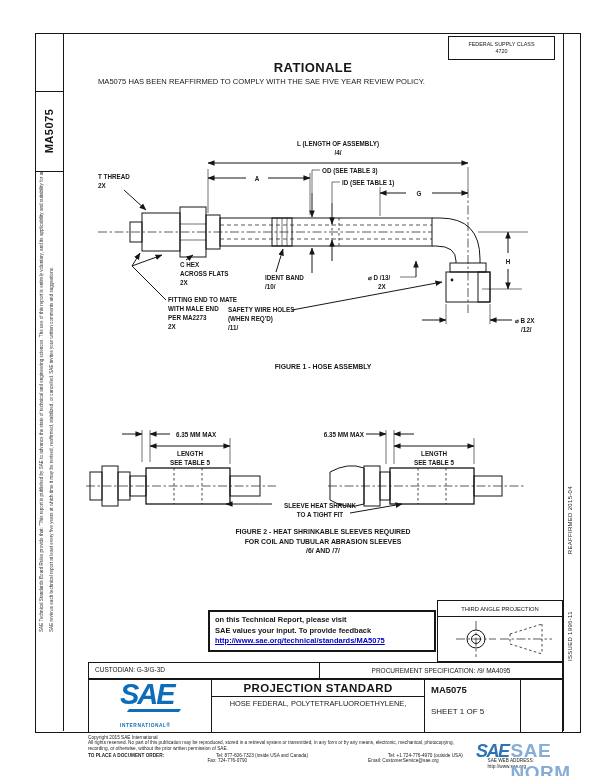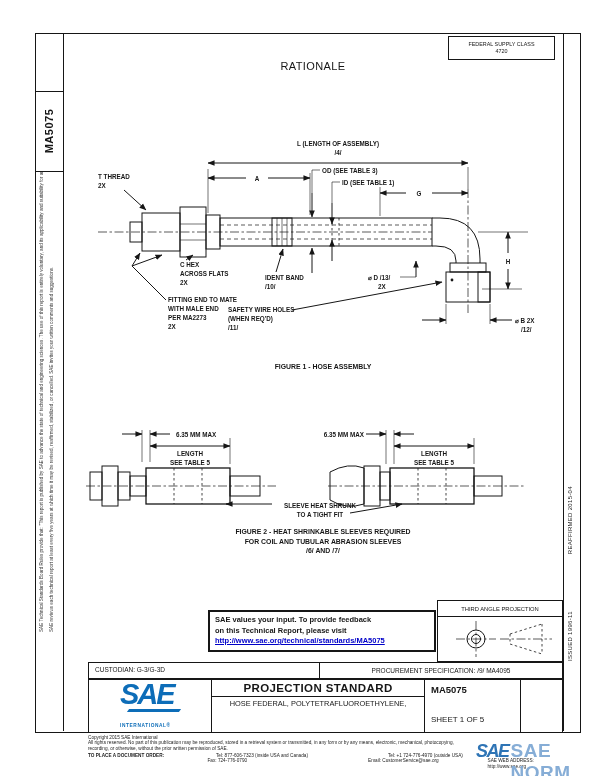--- a/index.html
+++ b/index.html
@@ -8,21 +8,21 @@
   .abs{position:absolute;}
   .hline{position:absolute;background:#161616;height:1.4px;}
   .vline{position:absolute;background:#161616;width:1.4px;}
   .frame{position:absolute;border:1.8px solid #161616;}
   .box{position:absolute;border:1.4px solid #161616;background:#fff;}
   .ctr{display:flex;align-items:center;justify-content:center;text-align:center;}
   .rot{transform:rotate(-90deg);transform-origin:0 0;white-space:nowrap;overflow:hidden;}
   .tiny{font-size:4.6px;color:#333;}
   .docnum-v{font-weight:bold;font-size:11px;letter-spacing:.5px;transform:rotate(-90deg);}
   .fsc{font-size:5.4px;line-height:7px;}
-  .heading{font-size:11px;letter-spacing:.4px;}
+  .heading{font-size:13px;letter-spacing:.4px;font-weight:bold;}
   .bodytext{font-size:7.6px;}
   .cap{font-size:6.9px;font-weight:bold;text-align:center;line-height:9.5px;}
   svg .s{stroke:#161616;stroke-width:1;fill:none;}
   svg .s2{stroke:#161616;stroke-width:1.3;fill:none;}
   svg .thin{stroke:#161616;stroke-width:.6;fill:none;}
   svg .cl{stroke:#161616;stroke-width:.7;fill:none;stroke-dasharray:9 2.5 2.5 2.5;}
   svg .bd{stroke:#161616;stroke-width:.7;fill:none;stroke-dasharray:4 3;}
   svg .dd{stroke:#161616;stroke-width:.8;fill:none;stroke-dasharray:2.5 2.5;}
   svg text{font-family:"Liberation Sans",sans-serif;font-size:6.3px;font-weight:bold;fill:#161616;}
   .fb{border:2.2px solid #161616;font-size:7.5px;font-weight:bold;line-height:10.5px;padding:3px 5px;}
@@ -72,20 +72,21 @@
     <span>ISSUED 1996-11</span>
     <span style="margin-left:55px;">REAFFIRMED 2015-04</span>
   </div>
 
   <div class="box ctr fsc" style="left:448px;top:36px;width:105px;height:22px;flex-direction:column;">
     <div>FEDERAL SUPPLY CLASS</div>
     <div>4720</div>
   </div>
 
   <div class="abs heading" style="left:63px;top:60px;width:500px;text-align:center;">RATIONALE</div>
+  <div class="abs bodytext" style="left:98px;top:77px;width:440px;">MA5075 HAS BEEN REAFFIRMED TO COMPLY WITH THE SAE FIVE YEAR REVIEW POLICY.</div>
 
   <svg class="abs" style="left:80px;top:133px;" width="486" height="228" viewBox="0 0 486 228">
     <defs>
       <marker id="arr" viewBox="0 0 8 8" refX="7.5" refY="4" markerWidth="7" markerHeight="7" orient="auto-start-reverse">
           <path d="M0,0.8 L8,4 L0,7.2 z" fill="#161616"></path>
         </marker>
       <pattern id="hatch" width="4" height="4" patternUnits="userSpaceOnUse" patternTransform="rotate(45)">
           <line x1="0" y1="0" x2="0" y2="4" stroke="#161616" stroke-width="1.1"></line>
         </pattern>
       <pattern id="shrk" width="8" height="8" patternUnits="userSpaceOnUse" patternTransform="rotate(45)">
@@ -238,22 +239,22 @@
     <line class="s" x1="192" y1="104" x2="146" y2="104" marker-end="url(#arr)"></line>
     <line class="s" x1="270" y1="113" x2="322" y2="104" marker-end="url(#arr)"></line>
   </svg>
   <div class="abs cap" style="left:80px;top:527px;width:486px;">
     <div>FIGURE 2 - HEAT SHRINKABLE SLEEVES REQUIRED</div>
     <div>FOR COIL AND TUBULAR ABRASION SLEEVES</div>
     <div>/6/ AND /7/</div>
   </div>
 
   <div class="abs fb" style="left:208px;top:610px;width:214px;">
+    <div>on this Technical Report, please visit</div>
     <div>SAE values your input. To provide feedback</div>
-    <div>on this Technical Report, please visit</div>
     <a href="#">http://www.sae.org/technical/standards/MA5075</a>
   </div>
 
   <div class="box" style="left:437px;top:600px;width:124px;height:60px;">
     <div class="proj-hdr ctr">THIRD ANGLE PROJECTION</div>
     <svg width="124" height="43" viewBox="0 0 124 43">
       <line class="cl" x1="18" y1="22" x2="58" y2="22"></line>
       <line class="cl" x1="38" y1="4" x2="38" y2="40"></line>
       <circle class="s" cx="38" cy="22" r="9"></circle>
       <circle class="s" cx="38" cy="22" r="4.5"></circle>
@@ -279,21 +280,21 @@
       </div>
     </div>
     <div class="tb-cell" style="width:213px;">
       <div class="aero ctr">PROJECTION STANDARD</div>
       <div class="ttl">
         <div>HOSE FEDERAL, POLYTETRAFLUOROETHYLENE,</div>
       </div>
     </div>
     <div class="tb-cell" style="width:96px;padding:4px 0 0 6px;">
       <div class="mnum">MA5075</div>
-      <div class="msheet" style="margin-top:20px;">SHEET 1 OF 5</div>
+      <div class="msheet" style="margin-top:12px;">SHEET 1 OF 5</div>
     </div>
     <div class="tb-cell" style="flex:1;"></div>
   </div>
 
   <div class="abs footer" style="left:88px;top:735px;width:480px;">
     <div>Copyright 2015 SAE International</div>
     <div>All rights reserved. No part of this publication may be reproduced, stored in a retrieval system or transmitted, in any form or by any means, electronic, mechanical, photocopying,</div>
     <div>recording, or otherwise, without the prior written permission of SAE.</div>
     <div class="frow" style="margin-top:1.5px;">
       <div class="fc1">TO PLACE A DOCUMENT ORDER:</div>

